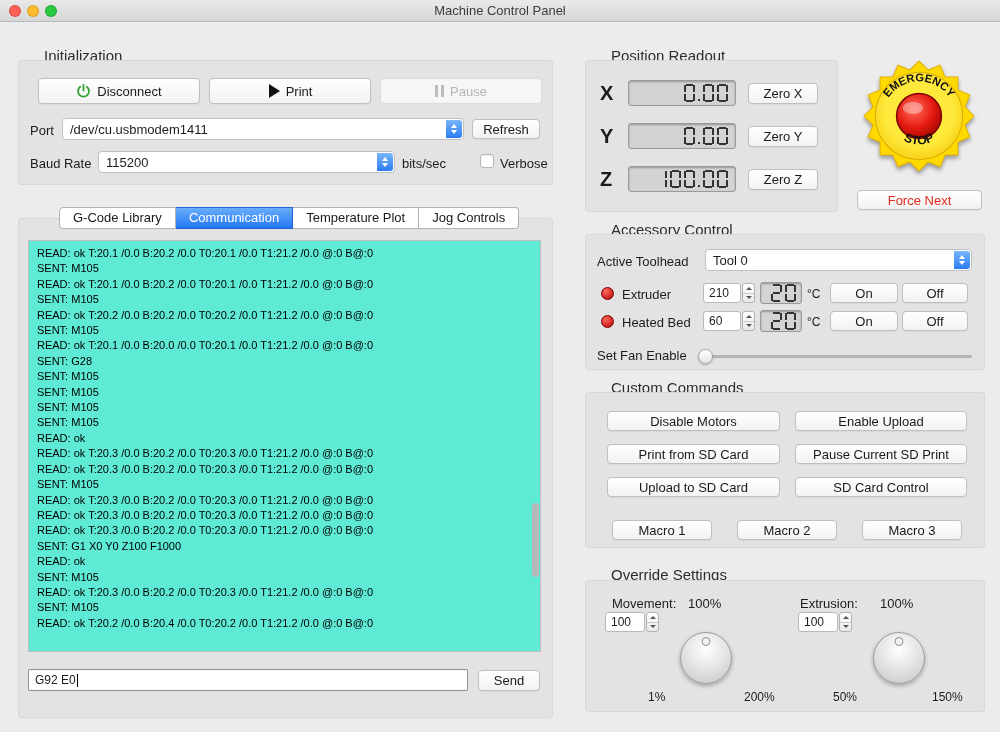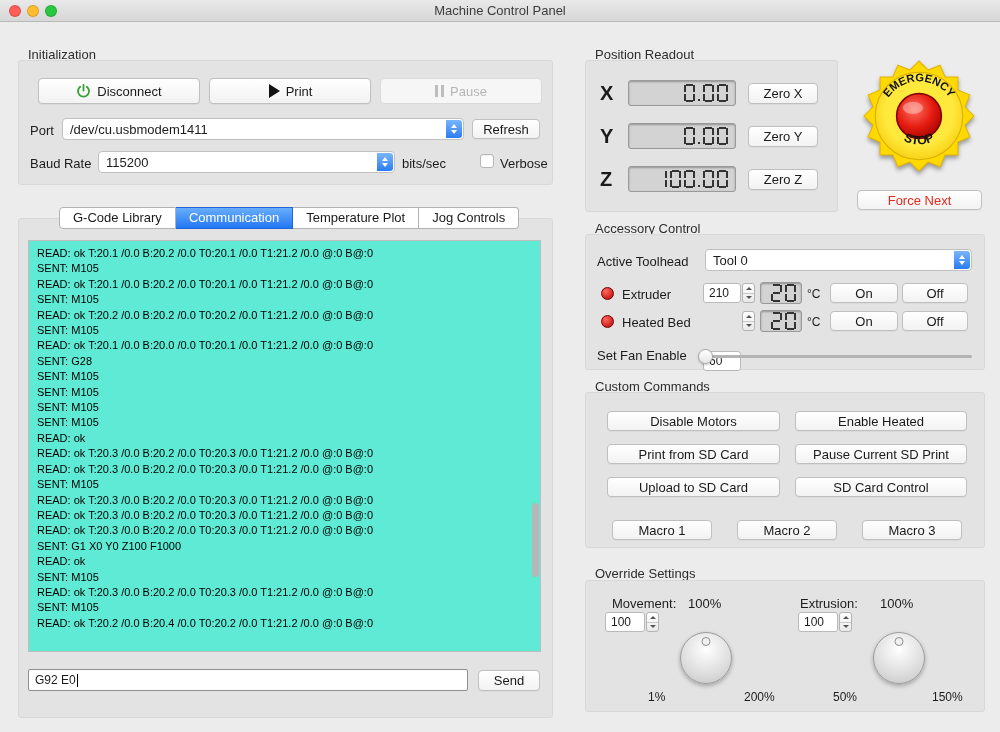--- a/index.html
+++ b/index.html
@@ -10,21 +10,21 @@
   
   .titlebar { position:absolute; left:0; top:0; width:100%; height:22px;
     background:linear-gradient(#e9e9e9,#d7d7d7); border-bottom:1px solid #b9b9b9; }
   .title-text { text-align:center; line-height:22px; font-size:13px; color:#3d3d3d; }
   .traffic { position:absolute; top:5px; width:12px; height:12px; border-radius:50%; border:1px solid rgba(0,0,0,.15); }
   .t-red { left:9px; background:#ff5f57; }
   .t-yellow { left:27px; background:#febc2e; }
   .t-green { left:45px; background:#28c840; }
 
   
-  .section-label { position:absolute; font-size:13px; color:#2d2d2d; }
+  .section-label { position:absolute; font-size:15px; color:#2d2d2d;margin-left:16px; }
   .groupbox { position:absolute; background:#e3e3e3; border:1px solid #d8d8d8; border-radius:3px; }
   .btn { position:absolute; display:flex; align-items:center; justify-content:center; gap:6px;
     background:linear-gradient(#ffffff,#f2f2f2); border:1px solid #bfbfbf; border-radius:4px;
     font-size:13px; color:#1a1a1a; box-shadow:0 1px 0 rgba(0,0,0,.04); cursor:default; }
   .btn.disabled { background:#f6f6f6; border-color:#dadada; color:#b5b5b5; box-shadow:none; }
   .btn.red-label { color:#e02b1e; }
   .lbl { position:absolute; font-size:13px; color:#1c1c1c; }
   .lbl.small { font-size:12px; }
 
   .combo { position:absolute; background:#fff; border:1px solid #c0c0c0; border-radius:4px;
@@ -400,21 +400,21 @@
   <div class="lbl small" style="left:807px; top:287px;">°C</div>
   <div class="btn" style="left:830px; top:283px; width:68px; height:20px;">
     <span>On</span>
   </div>
   <div class="btn" style="left:902px; top:283px; width:66px; height:20px;">
     <span>Off</span>
   </div>
 
   <span class="led" style="left:601px; top:315px;"></span>
   <div class="lbl" style="left:622px; top:315px;">Heated Bed</div>
-  <div class="numfield" style="left:703px; top:311px; width:38px; height:20px;margin-top:40px;">
+  <div class="numfield" style="left:703px; top:311px; width:38px; height:20px;">
     <span>60</span>
   </div>
   <div class="stepper" style="left:742px; top:311px; height:20px;">
     <span class="cell">
         <span class="tri-up"></span>
       </span>
       <span class="cell">
         <span class="tri-down"></span>
       </span>
   </div>
@@ -449,21 +449,21 @@
   <div class="slider-track" style="left:700px; top:355px; width:272px;"></div>
   <div class="slider-thumb" style="left:698px; top:349px;"></div>
 
   <div class="section-label" style="left:595px; top:379px;">Custom Commands</div>
   <div class="groupbox" style="left:585px; top:392px; width:400px; height:156px;"></div>
 
   <div class="btn" style="left:607px; top:411px; width:173px; height:20px;">
       <span>Disable Motors</span>
     </div>
   <div class="btn" style="left:795px; top:411px; width:172px; height:20px;">
-      <span>Enable Heated</span>
+      <span>Enable Upload</span>
     </div>
   <div class="btn" style="left:607px; top:444px; width:173px; height:20px;">
       <span>Print from SD Card</span>
     </div>
   <div class="btn" style="left:795px; top:444px; width:172px; height:20px;">
       <span>Pause Current SD Print</span>
     </div>
   <div class="btn" style="left:607px; top:477px; width:173px; height:20px;">
       <span>Upload to SD Card</span>
     </div>

